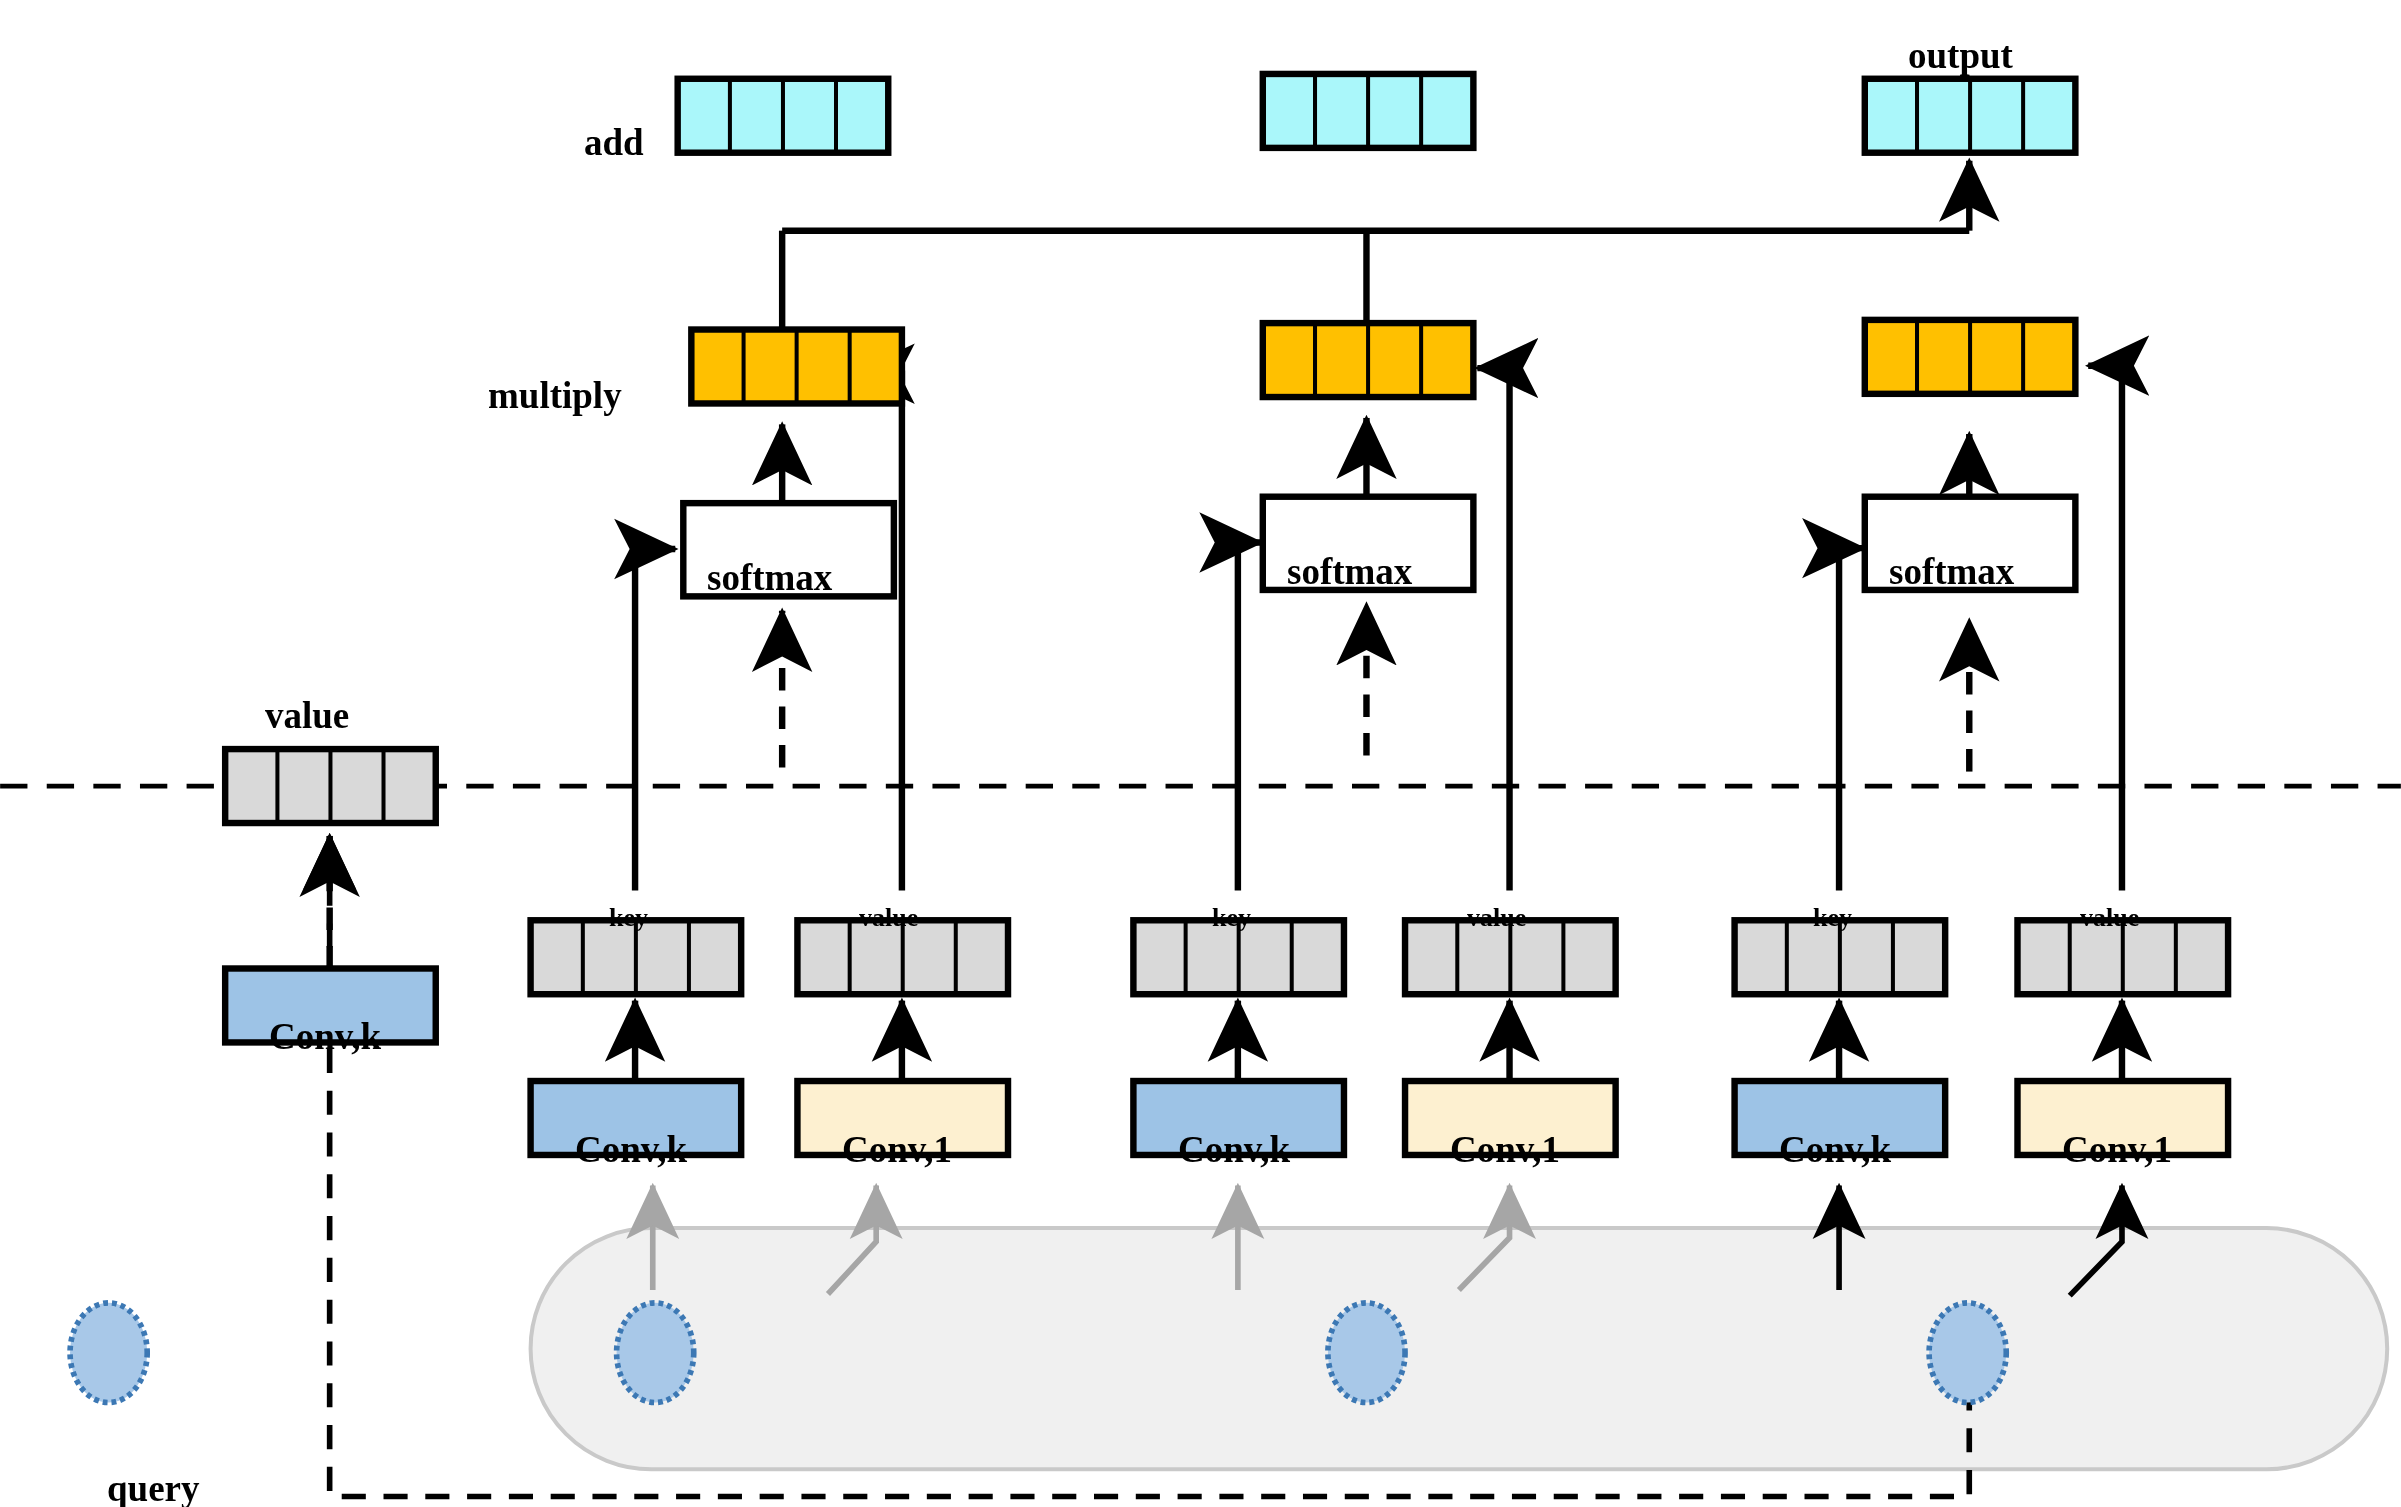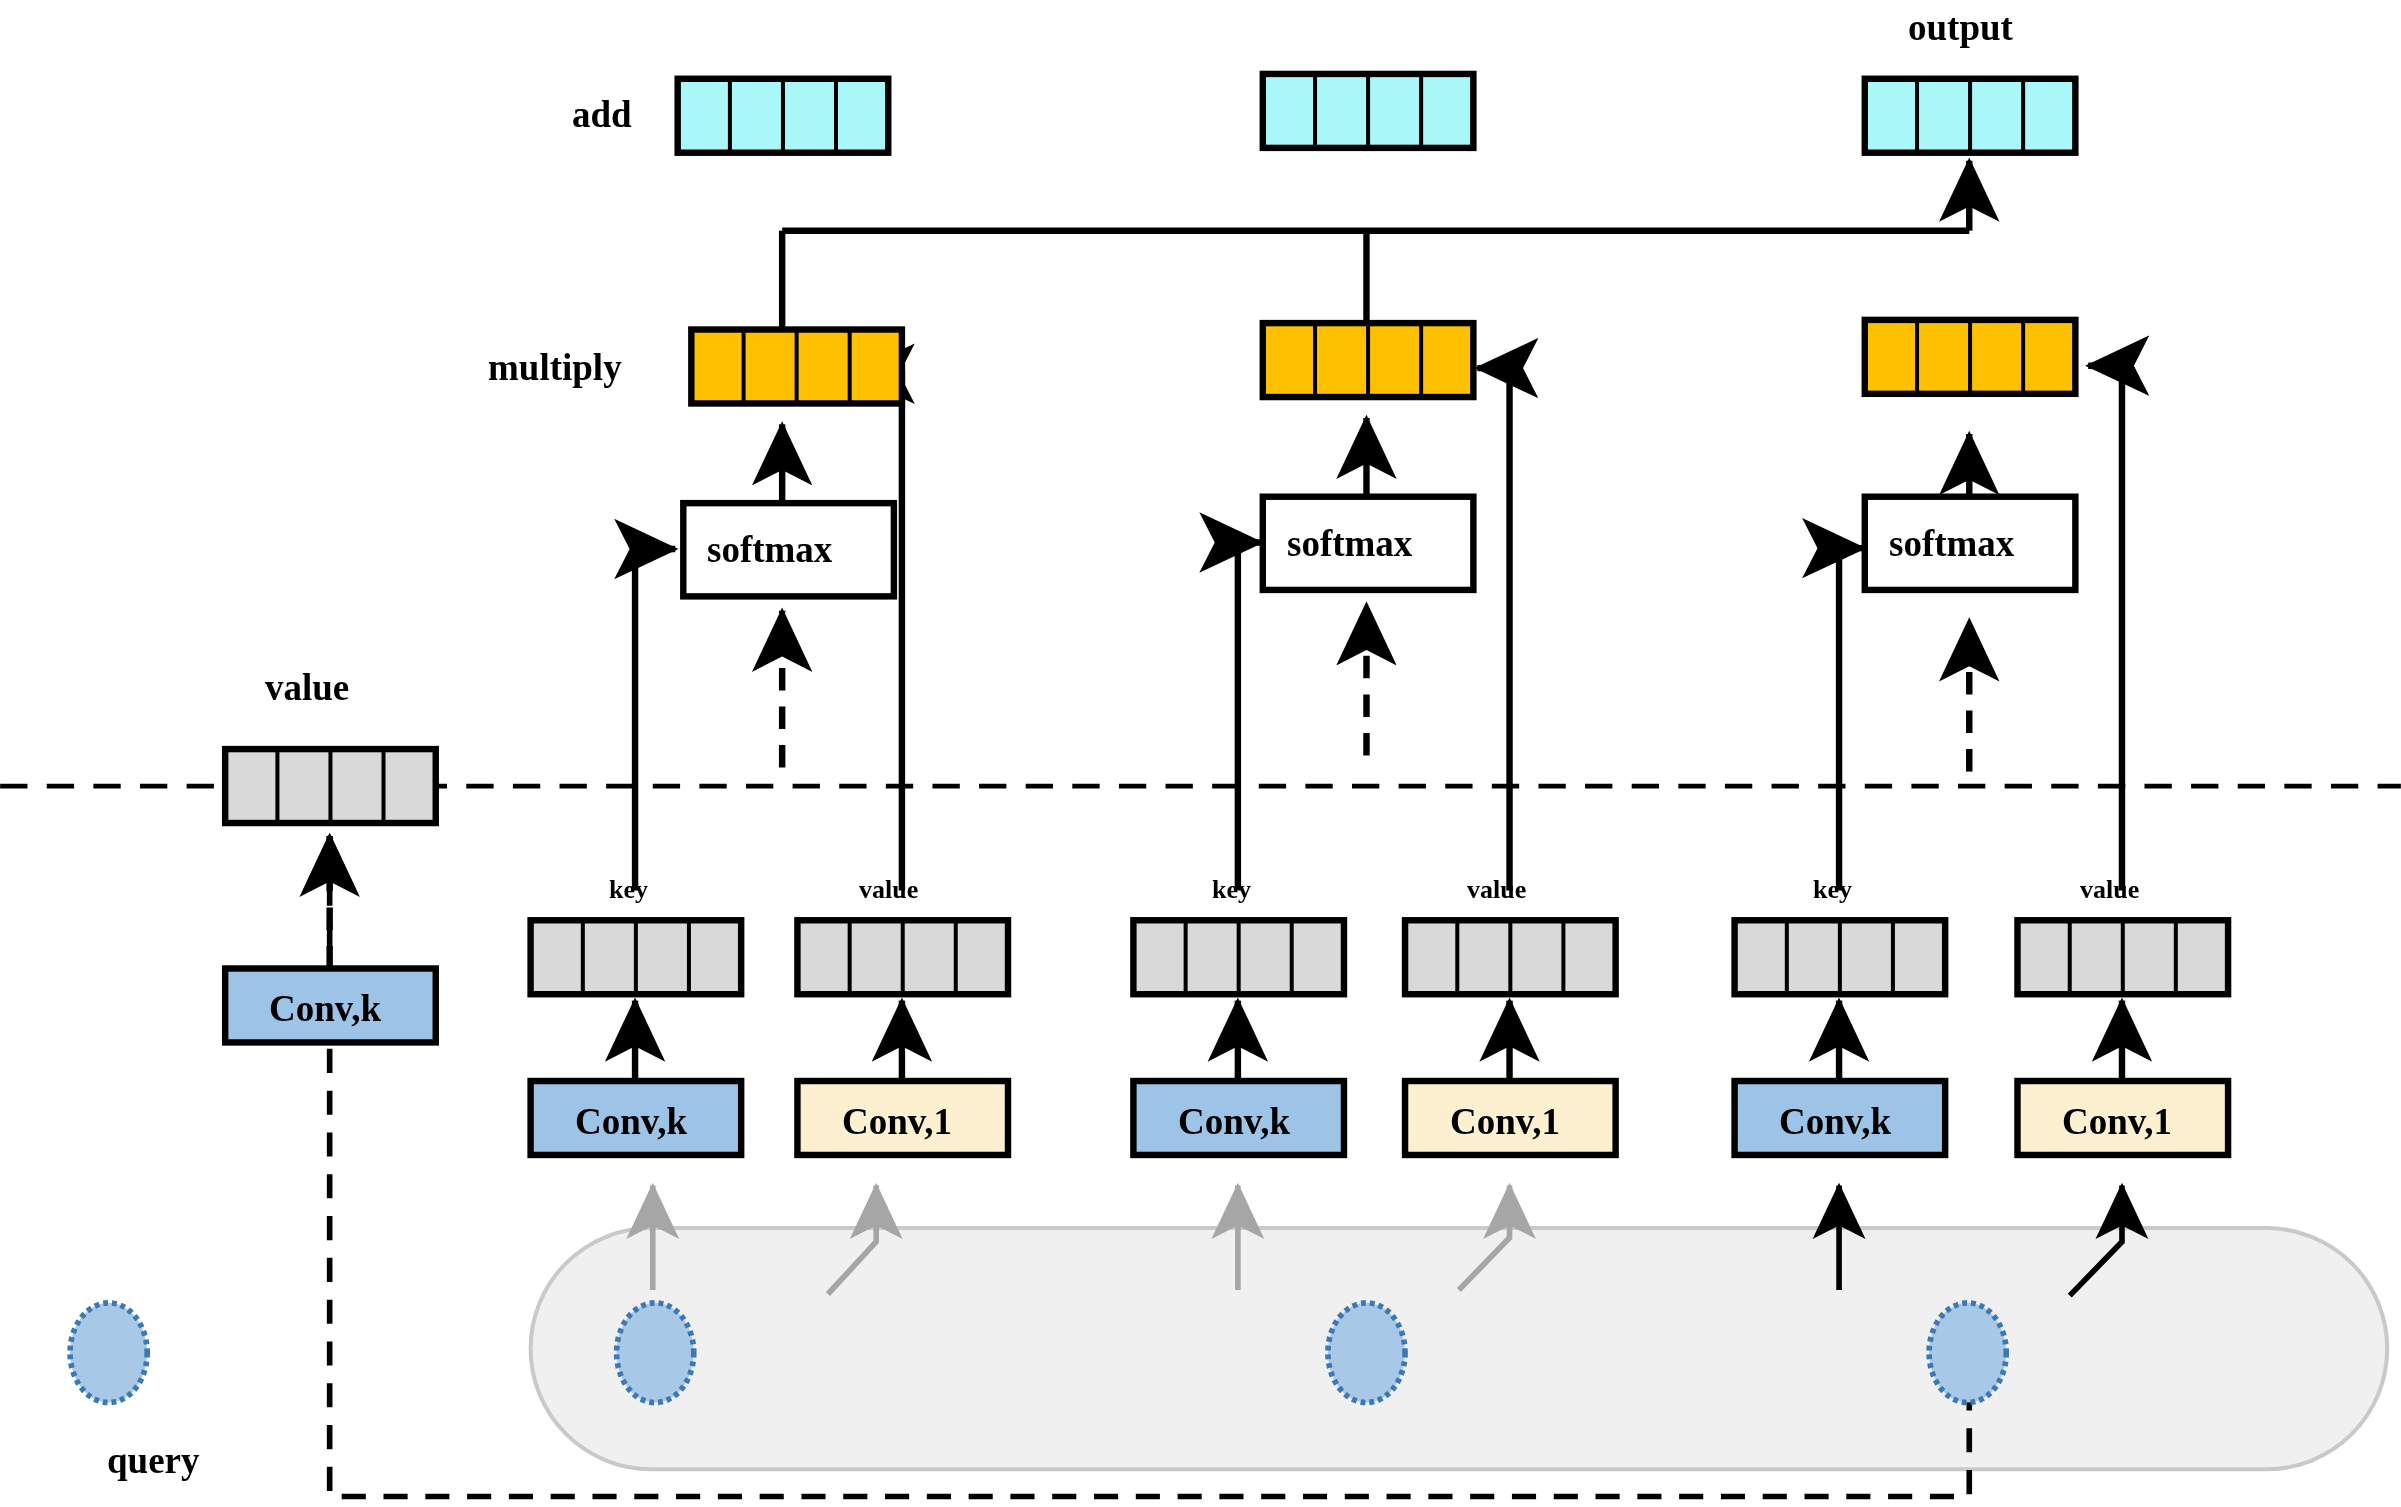--- a/index.html
+++ b/index.html
@@ -1,19 +1,19 @@
 <!DOCTYPE html>
 <html style="font-size:13px"><head>
 <meta charset="utf-8">
 <style>
   html,body{margin:0;padding:0;background:#ffffff;}
   body{width:2401px;height:1507px;position:relative;overflow:hidden;
        font-family:"Liberation Serif","DejaVu Serif",serif;}
   #diagram{position:absolute;left:0;top:0;width:2401px;height:1507px;}
-  .lbl{position:absolute;font-weight:bold;color:#000;white-space:nowrap;}
+  .lbl{position:absolute;font-weight:bold;color:#000;white-space:nowrap;margin-top:28px;}
   .lbl-big{font-size:37px;}
   .lbl-small{font-size:26px;}
 </style>
 </head>
 <body>
 
 <div id="diagram">
 
 <svg width="2401" height="1507" viewBox="0 0 2987 1875" xmlns="http://www.w3.org/2000/svg">
 
@@ -168,21 +168,21 @@
   <rect x="660" y="1345" width="262" height="92" fill="#9DC3E6" stroke="#000" stroke-width="8"></rect>
   <rect x="992" y="1345" width="262" height="92" fill="#FDF0D0" stroke="#000" stroke-width="8"></rect>
   <rect x="1410" y="1345" width="262" height="92" fill="#9DC3E6" stroke="#000" stroke-width="8"></rect>
   <rect x="1748" y="1345" width="262" height="92" fill="#FDF0D0" stroke="#000" stroke-width="8"></rect>
   <rect x="2158" y="1345" width="262" height="92" fill="#9DC3E6" stroke="#000" stroke-width="8"></rect>
   <rect x="2510" y="1345" width="262" height="92" fill="#FDF0D0" stroke="#000" stroke-width="8"></rect>
 
 </svg>
 
 
-<div class="lbl lbl-big" style="left:572px;top:93px;">add</div>
+<div class="lbl lbl-big" style="left:584px;top:93px;">add</div>
 
 <div class="lbl lbl-big" style="left:1908px;top:6.4px;">output</div>
 
 <div class="lbl lbl-big" style="left:488px;top:346px;font-family:Liberation Serif, serif;">multiply</div>
 
 <div class="lbl lbl-big" style="left:265px;top:666px;">value</div>
 
 <div class="lbl lbl-big" style="left:107px;top:1439px;">query</div>
 
 <div class="lbl lbl-small" style="left:609px;top:875px;">key</div>

